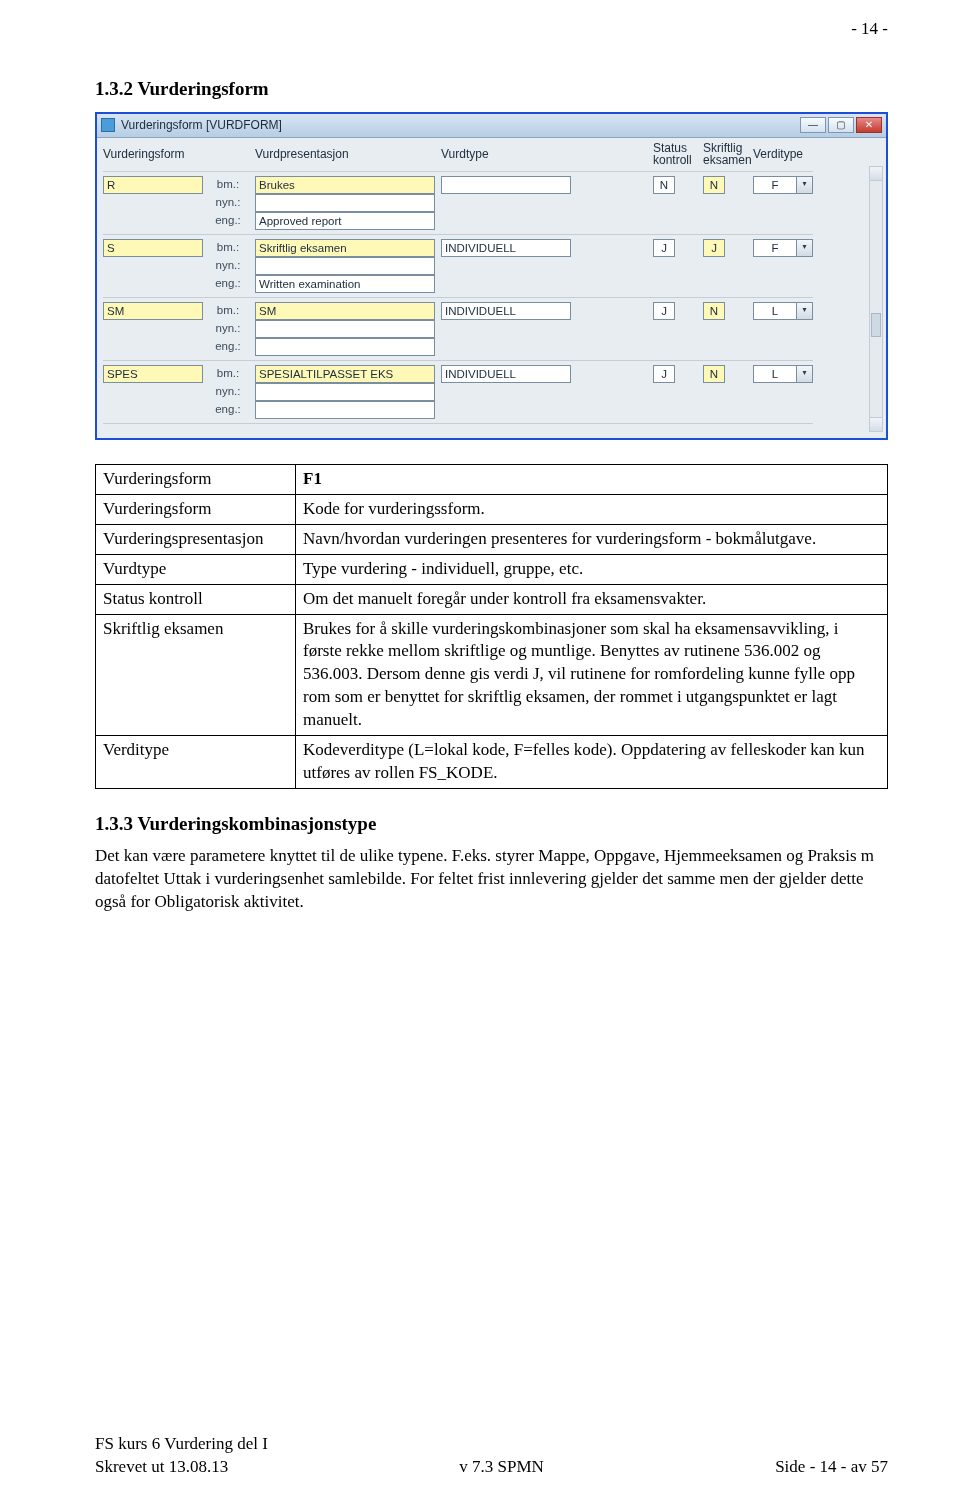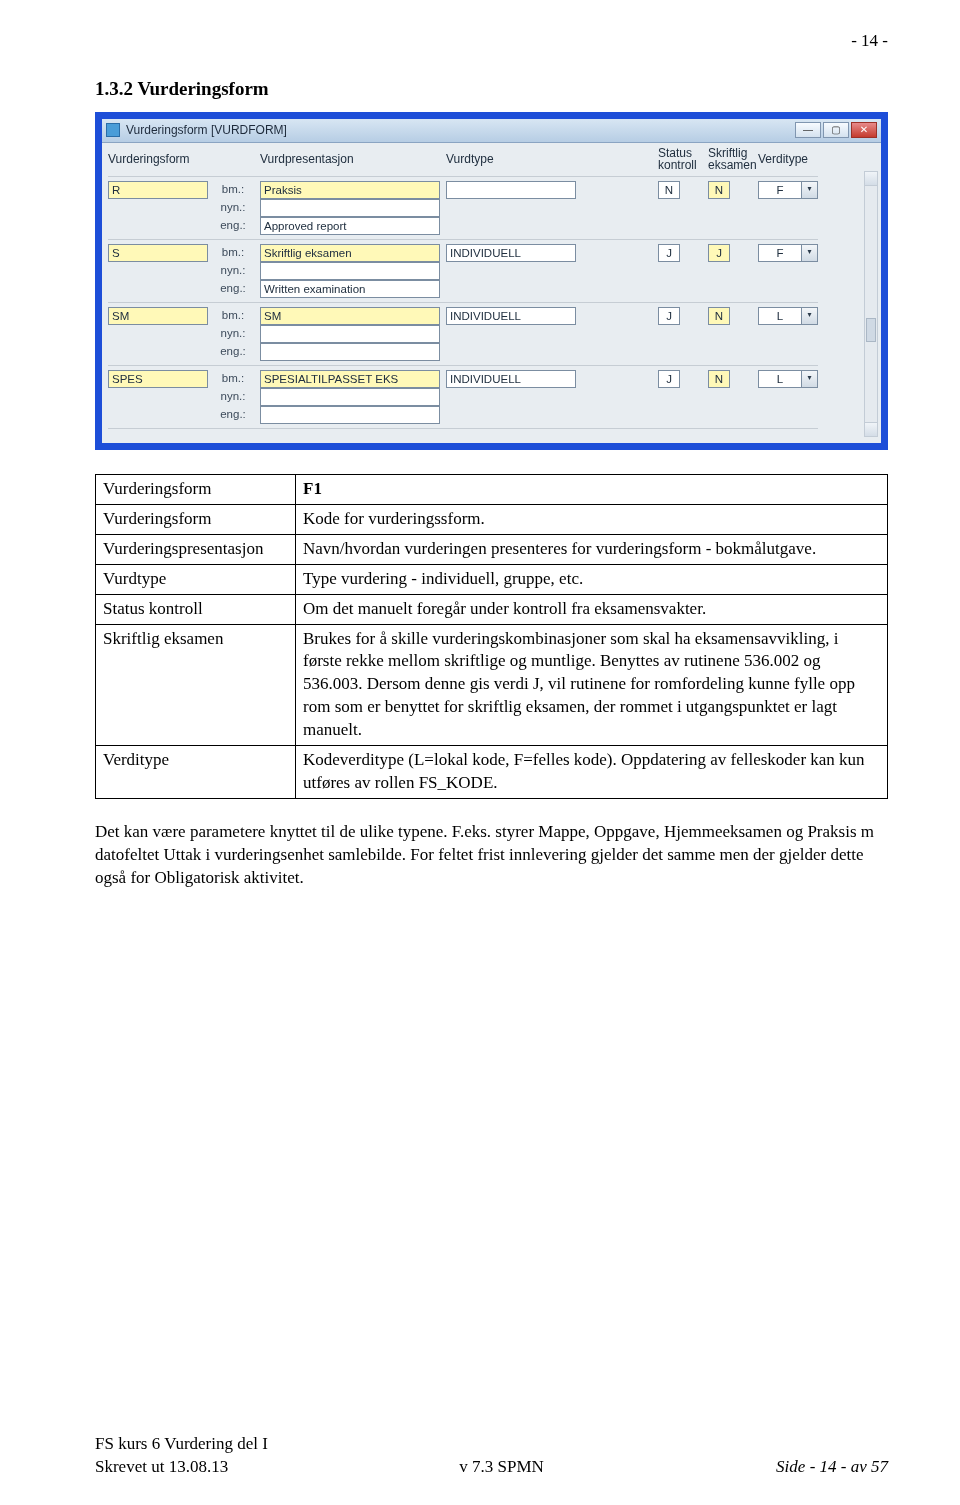--- a/index.html
+++ b/index.html
@@ -6,27 +6,27 @@
   body {
     margin: 0;
     background: #fff;
     font-family: "Times New Roman", Times, serif;
     font-size: 17px;
     line-height: 1.35;
     color: #000;
     width: 960px;
   }
   .page { padding: 60px 72px 30px 95px; position: relative; min-height: 1505px; }
-  .pagenum-top { position: absolute; top: 30px; right: 72px; font-size: 17px; }
+  .pagenum-top { position: absolute; top: 18px; right: 72px; font-size: 17px; }
   .h-sec { font-size: 19px; font-weight: bold; margin: 16px 0 8px 0; }
   .para { margin: 0 0 16px 0; }
 
   
   .win {
-    border: 7px solid #1d4ed8;
+    border: 2px solid #1d4ed8;
     background: #e8edf1;
     font-family: "Segoe UI", Tahoma, sans-serif;
     font-size: 12px;
     color: #213040;
     width: 100%;
     margin: 10px 0 24px 0;
   }
   .titlebar {
     background: linear-gradient(#d8e6f3, #b6cde4);
     height: 24px;
@@ -150,21 +150,21 @@
         <div class="hdr-narrow">
           <span>Status</span><br><span>kontroll</span>
         </div>
         <div class="hdr-narrow">
           <span>Skriftlig</span><br><span>eksamen</span>
         </div>
         <div class="hdr-narrow">Verditype</div>
         <div class="group-line"></div>
       <div class="fld yellow code-cell">R</div>
           <div class="lbl">bm.:</div>
-          <div class="fld yellow">Praksis</div>
+          <div class="fld yellow">Brukes</div>
           <div class="fld"></div>
           <div></div>
           <div class="fld sm">N</div>
           <div class="fld sm yellow">N</div>
           <div class="dd">
             <div class="fld sm">F</div>
             <div class="arrow">▾</div>
           </div>
           <div></div>
           <div class="lbl">nyn.:</div>
@@ -297,28 +297,29 @@
           <td>Skriftlig eksamen</td>
           <td>Brukes for å skille vurderingskombinasjoner som skal ha eksamensavvikling, i første rekke mellom skriftlige og muntlige. Benyttes av rutinene 536.002 og 536.003. Dersom denne gis verdi J, vil rutinene for romfordeling kunne fylle opp rom som er benyttet for skriftlig eksamen, der rommet i utgangspunktet er lagt manuelt.</td>
         </tr>
         <tr>
           <td>Verditype</td>
           <td>Kodeverditype (L=lokal kode, F=felles kode). Oppdatering av felleskoder kan kun utføres av rollen FS_KODE.</td>
         </tr>
       </tbody>
   </table>
 
+  <div class="h-sec">1.3.3 Vurderingskombinasjonstype</div>
   <p class="para">Det kan være parametere knyttet til de ulike typene. F.eks. styrer Mappe, Oppgave, Hjemmeeksamen og Praksis m datofeltet Uttak i vurderingsenhet samlebilde. For feltet frist innlevering gjelder det samme men der gjelder dette også for Obligatorisk aktivitet.</p>
 
   <div class="footer">
     <div class="left">
       <div>FS kurs 6 Vurdering del I</div>
       <div>Skrevet ut 13.08.13</div>
     </div>
     <div class="mid" style="align-self:flex-end;">
       <div>v 7.3 SPMN</div>
     </div>
-    <div class="right" style="align-self:flex-end;font-style:italic;">
+    <div class="right" style="align-self:flex-end;">
       <div>Side - 14 - av 57</div>
     </div>
   </div>
 
 </div>
 
 </body></html>

